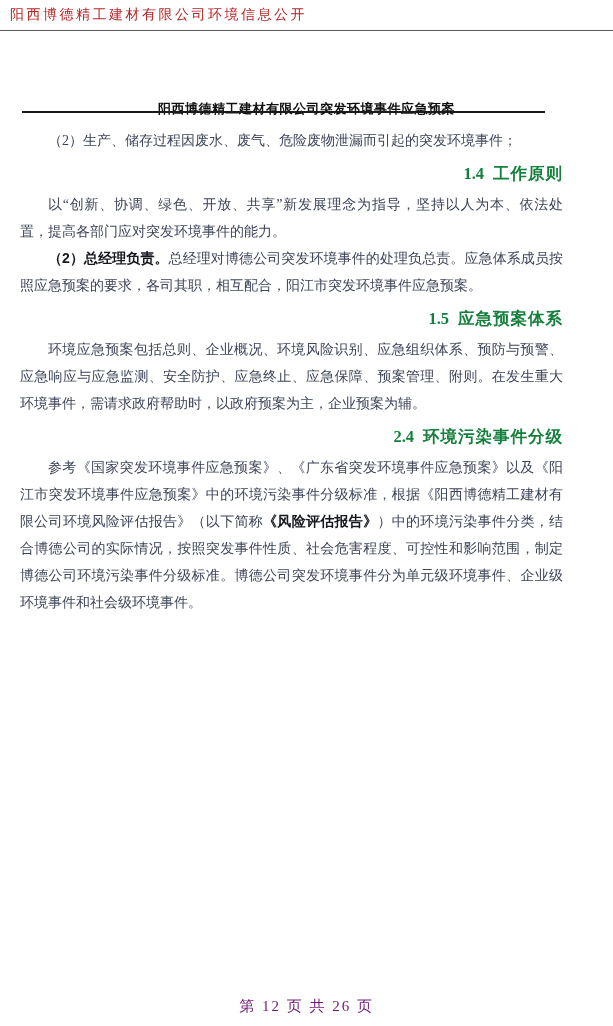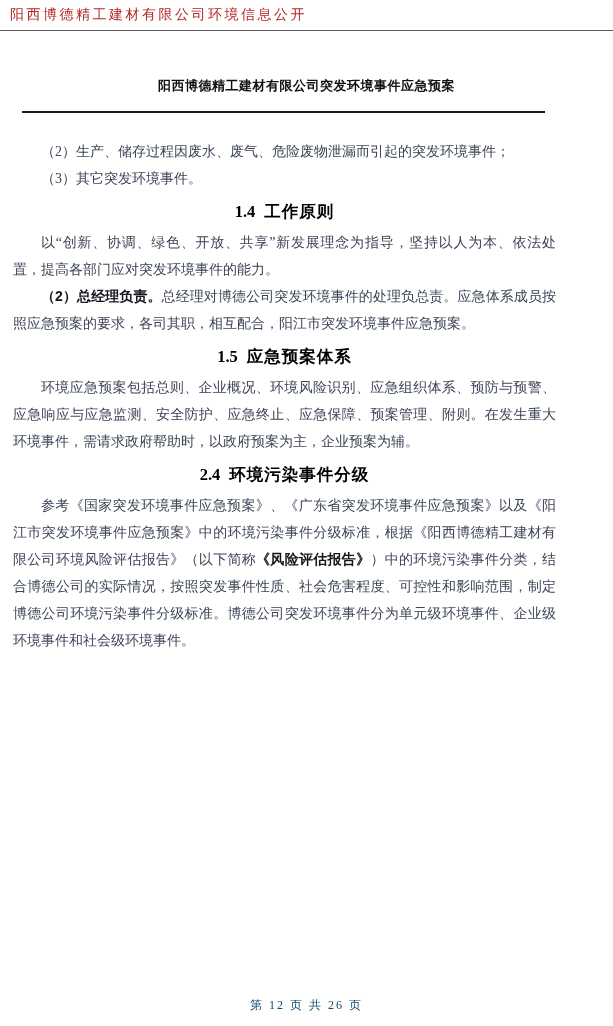--- a/index.html
+++ b/index.html
@@ -25,96 +25,94 @@
     position: absolute;
     left: 0;
     top: 30px;
     width: 613px;
     height: 1px;
     background: #5a5a5a;
   }
   .doc-title {
     position: absolute;
     left: 0;
-    top: 77px;
+    top: 100px;
     width: 613px;
     text-align: center;
     font-family: "Liberation Sans", "DejaVu Sans", sans-serif;
     font-weight: bold;
     font-size: 13px;
     color: #101010;
     letter-spacing: 0.5px;
   }
   .doc-rule {
     position: absolute;
     left: 22px;
     top: 111px;
     width: 523px;
     height: 2px;
     background: #1a1a1a;
   }
   .content {
     position: absolute;
-    left: 13px;
+    left: 20px;
     top: 127px;
     width: 543px;
     text-align: justify;
     font-size: 14px;
     line-height: 27px;
     color: #3c4457;
-    margin-top: 11px;
   }
   .content p { text-indent: 2em; margin: 0; }
   .sec {
     font-family: "Liberation Sans", "DejaVu Sans", sans-serif;
     font-size: 16.5px;
     font-weight: bold;
-    color: #000000;
+    color: #15803d;
     margin: 7px 0 5px 0;
     text-indent: 0;
     line-height: 24px;
     letter-spacing: 1px;
-    text-align: center;
+    text-align: right;
   }
   .sec .num {
     font-family: "Liberation Serif", "DejaVu Serif", serif;
     letter-spacing: 0;
     margin-right: 9px;
   }
   .lead, .inline-bold {
     font-family: "Liberation Sans", "DejaVu Sans", sans-serif;
     font-weight: bold;
     color: #14171d;
   }
   .footer {
     position: absolute;
     top: 997px;
     left: 0;
     width: 613px;
     text-align: center;
-    font-size: 12px;
-    color: #0c4a6e;
+    font-size: 15px;
+    color: #701a75;
     letter-spacing: 2px;
   }
 </style>
 </head>
 <body>
 
 <div class="page">
 
   <div class="outer-title">阳西博德精工建材有限公司环境信息公开</div>
   <div class="outer-rule"></div>
 
   <div class="doc-title">阳西博德精工建材有限公司突发环境事件应急预案</div>
   <div class="doc-rule"></div>
 
   <div class="content">
 
     <p><span>（2）生产、储存过程因废水、废气、危险废物泄漏而引起的突发环境事件；</span></p>
-    <p><span>（3）其它突发环境事件。</span></p>
 
     <h2 class="sec"><span class="num">1.4</span><span>工作原则</span></h2>
 
     <p><span>以“创新、协调、绿色、开放、共享”新发展理念为指导，坚持以人为本、依法处置，提高各部门应对突发环境事件的能力。</span></p>
 
 
     <p><b class="lead">（2）总经理负责。</b><span>总经理对博德公司突发环境事件的处理负总责。应急体系成员按照应急预案的要求，各司其职，相互配合，阳江市突发环境事件应急预案。</span></p>
 
 
 

